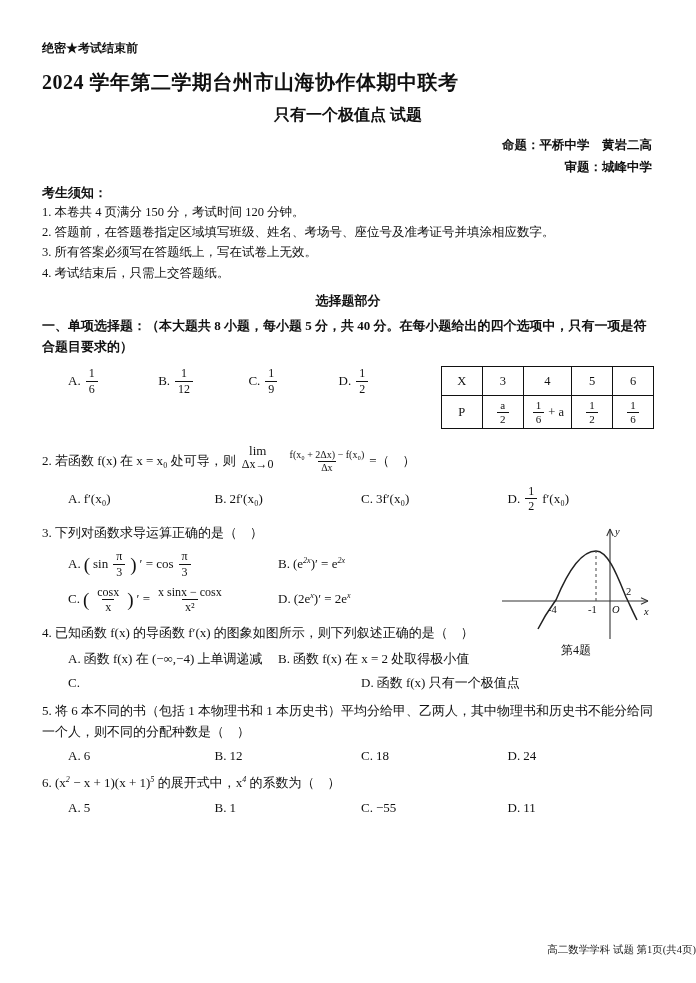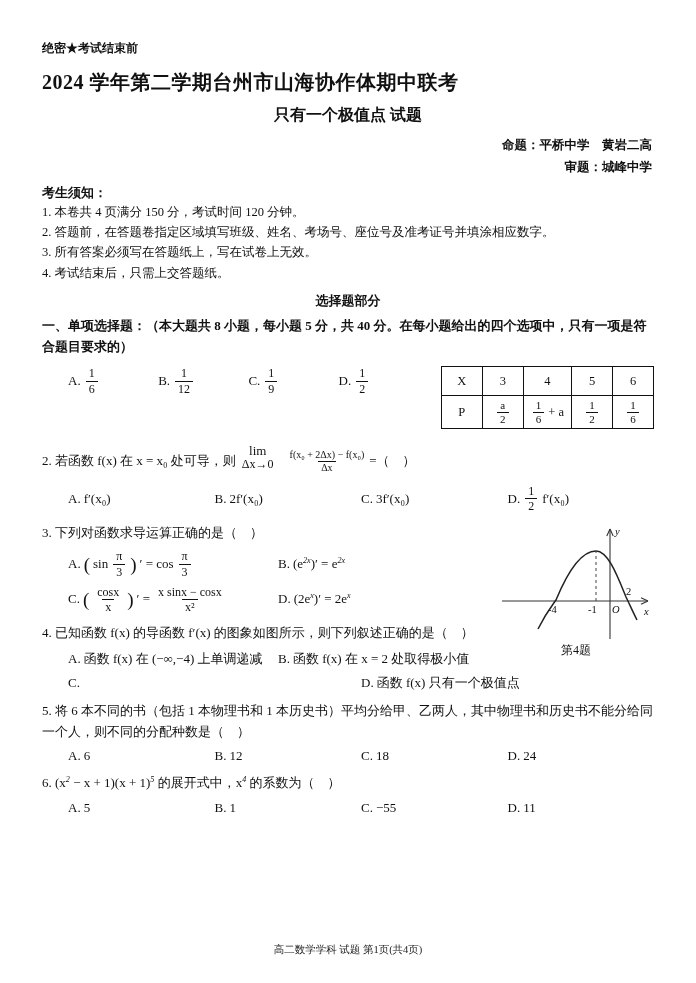--- a/index.html
+++ b/index.html
@@ -39,21 +39,21 @@
   .dist-table .frac{font-size:11px;}
   .cellmath{display:inline-flex;align-items:center;gap:2px;justify-content:center;}
   .figure{float:right;width:156px;margin:0 0 2px 10px;text-align:center;}
   .figure svg{display:block;margin:0 auto;}
   .fig-caption{font-size:12px;margin-top:1px;}
   .axis{stroke:#333;stroke-width:1.1;fill:none;}
   .curve{stroke:#222;stroke-width:1.5;fill:none;}
   .dash{stroke:#444;stroke-width:1;stroke-dasharray:3 3;fill:none;}
   .glabel{font-size:10.5px;font-family:"Liberation Serif","DejaVu Serif",serif;fill:#111;}
   .glabel.it{font-style:italic;}
-  .footer{position:absolute;left:0;right:0;bottom:26px;text-align:center;font-size:10.5px;color:#222;}
+  .footer{position:absolute;left:0;right:0;bottom:26px;text-align:right;font-size:10.5px;color:#222;}
   .clear{clear:both;}
 </style>
 </head>
 <body>
 
 <div class="sheet">
 
   <div class="secrecy">绝密★考试结束前</div>
   <div class="title">2024 学年第二学期台州市山海协作体期中联考</div>
   <div class="subtitle">只有一个极值点 试题</div>

